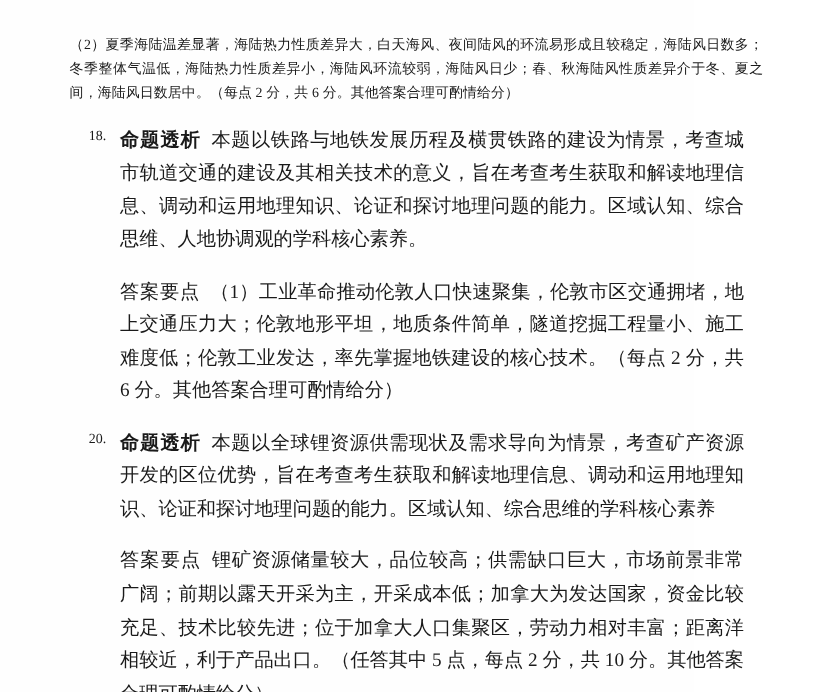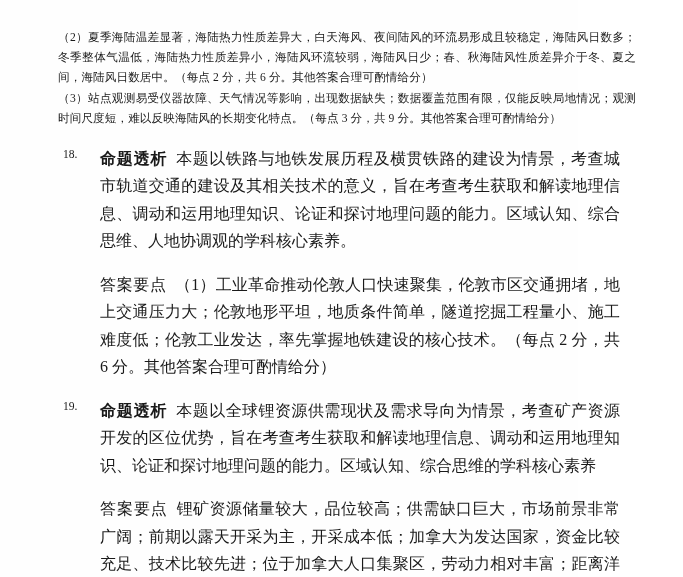--- a/index.html
+++ b/index.html
@@ -45,21 +45,21 @@
   .label {
     font-weight: bold;
     letter-spacing: 0.4px;
   }
   .qwrap {
     position: relative;
     padding-left: 26px;
   }
   .qwrap .qnum {
     position: absolute;
-    left: 5px;
+    left: 16px;
     top: 0;
     font-size: 11.6px;
     line-height: 1.72;
   }
   .subpara {
     font-size: 16px;
     line-height: 1.72;
     text-align: justify;
     text-justify: inter-ideograph;
     margin: 16px;
@@ -69,32 +69,31 @@
     letter-spacing: 0.5px;
   }
 </style>
 </head>
 <body>
 
 <div class="page">
   <div class="content">
 
     <p class="para">（2）夏季海陆温差显著，海陆热力性质差异大，白天海风、夜间陆风的环流易形成且较稳定，海陆风日数多；冬季整体气温低，海陆热力性质差异小，海陆风环流较弱，海陆风日少；春、秋海陆风性质差异介于冬、夏之间，海陆风日数居中。（每点 2 分，共 6 分。其他答案合理可酌情给分）</p>
-    <p class="para">（3）站点观测易受仪器故障、天气情况等影响，出现数据缺失；数据覆盖范围有限，仅能反映局地情况；观测时间尺度短，难以反映海陆风的长期变化特点。（每点 3 分，共 9 分。其他答案合理可酌情给分）</p>
 
     <div class="qblock">
       <div class="qwrap">
         <span class="qnum">18.</span>
         <p class="subpara"><span class="label">命题透析</span>&nbsp;&nbsp;<span>本题以铁路与地铁发展历程及横贯铁路的建设为情景，考查城市轨道交通的建设及其相关技术的意义，旨在考查考生获取和解读地理信息、调动和运用地理知识、论证和探讨地理问题的能力。区域认知、综合思维、人地协调观的学科核心素养。</span></p>
         <p class="subpara"><span class="answer-head">答案要点</span>&nbsp;&nbsp;<span>（1）工业革命推动伦敦人口快速聚集，伦敦市区交通拥堵，地上交通压力大；伦敦地形平坦，地质条件简单，隧道挖掘工程量小、施工难度低；伦敦工业发达，率先掌握地铁建设的核心技术。（每点 2 分，共 6 分。其他答案合理可酌情给分）</span></p>
       </div>
     </div>
 
     <div class="qblock">
       <div class="qwrap">
-        <span class="qnum">19.</span>
+        <span class="qnum">20.</span>
         <p class="subpara"><span class="label">命题透析</span>&nbsp;&nbsp;<span>本题以全球锂资源供需现状及需求导向为情景，考查矿产资源开发的区位优势，旨在考查考生获取和解读地理信息、调动和运用地理知识、论证和探讨地理问题的能力。区域认知、综合思维的学科核心素养</span></p>
         <p class="subpara"><span class="answer-head">答案要点</span>&nbsp;&nbsp;<span>锂矿资源储量较大，品位较高；供需缺口巨大，市场前景非常广阔；前期以露天开采为主，开采成本低；加拿大为发达国家，资金比较充足、技术比较先进；位于加拿大人口集聚区，劳动力相对丰富；距离洋相较近，利于产品出口。（任答其中 5 点，每点 2 分，共 10 分。其他答案合理可酌情给分）</span></p>
       </div>
     </div>
 
   </div>
 </div>
 
 </body></html>

